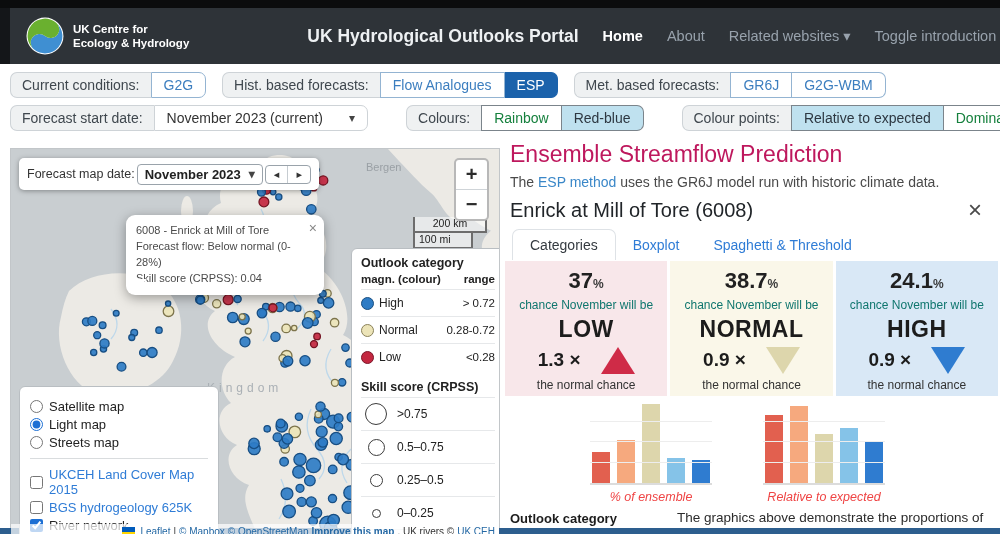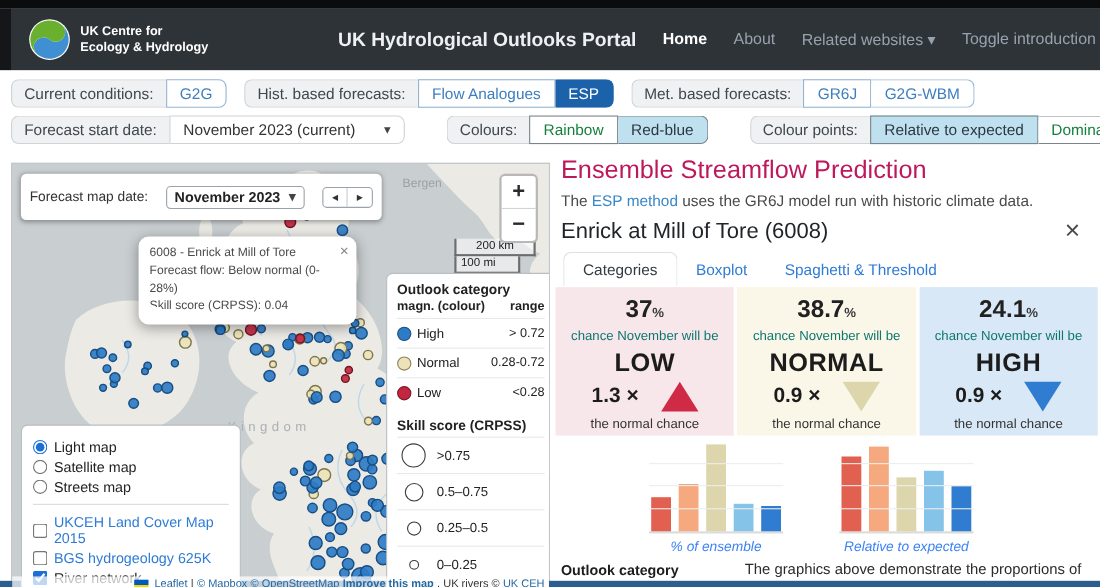--- a/index.html
+++ b/index.html
@@ -36,21 +36,21 @@
     color:#333;display:flex;align-items:center;gap:26px;cursor:pointer;white-space:nowrap;}
   .chev{font-size:12px;color:#444;}
 
   
   .map{position:absolute;left:10px;top:148px;width:488px;height:390px;background:#c9ced1;border:1px solid #c2c6c9;overflow:hidden;}
   .map svg.basemap{position:absolute;left:0;top:0;}
   .map-label{position:absolute;color:#9aa0a5;font-size:11px;pointer-events:none;}
   .map-label.kingdom{color:#aab0b5;font-size:12px;letter-spacing:4px;}
 
   .leaflet-box{box-shadow:0 1px 5px rgba(0,0,0,0.35);background:#fff;border-radius:5px;}
-  .date-ctrl{position:absolute;left:8px;top:9px;height:42px;display:flex;align-items:center;gap:16px;padding:0 8px;z-index:6;}
+  .date-ctrl{position:absolute;left:8px;top:9px;height:32px;display:flex;align-items:center;gap:2px;padding:0 8px;z-index:6;}
   .date-ctrl .lbl{font-size:12.5px;color:#333;white-space:nowrap;}
   .date-sel{border:1px solid #9aa3ab;border-radius:4px;padding:2px 7px;font-size:13px;font-weight:600;color:#222;
     display:flex;align-items:center;gap:8px;cursor:pointer;white-space:nowrap;}
   .step-btns{display:flex;border:1px solid #9aa3ab;border-radius:4px;overflow:hidden;}
   .step-btns span{padding:2px 8px;font-size:11px;color:#333;cursor:pointer;}
   .step-btns span+span{border-left:1px solid #c6ccd1;}
 
   .zoom-ctrl{position:absolute;right:10px;top:9px;width:31px;border:2px solid rgba(0,0,0,0.28);border-radius:5px;background:#fff;z-index:6;}
   .zoom-btn{height:29px;display:flex;align-items:center;justify-content:center;font-size:20px;font-weight:bold;color:#2b2b2b;cursor:pointer;}
   .zoom-btn:first-child{border-bottom:1px solid #cfd4d8;}
@@ -114,21 +114,21 @@
   .arrow{width:0;height:0;border-left:17px solid transparent;border-right:17px solid transparent;}
   .arrow.up{border-bottom:27px solid var(--ac);}
   .arrow.down{border-top:27px solid var(--ac);}
   .normal-line{font-size:12px;color:#333;line-height:18px;}
 
   .charts-row{position:absolute;left:505px;top:401px;width:495px;height:104px;}
   .mini-chart{position:absolute;top:0;width:122px;}
   .mini-chart .plot{position:relative;height:82px;border-bottom:2px solid #dcdcdc;display:flex;align-items:flex-end;gap:7px;padding:0 2px;}
   .gridline{position:absolute;left:0;right:0;height:1px;background:#ededed;}
   .bar{width:18px;}
-  .chart-caption{font-size:12.5px;font-style:italic;color:#3b82f6;text-align:center;margin-top:5px;}
+  .chart-caption{font-size:12.5px;font-style:italic;color:#ef4444;text-align:center;margin-top:5px;}
   .chart1{left:85px;} .chart2{left:258px;}
 
   .footer-heading{position:absolute;left:510px;top:511px;font-size:13px;font-weight:bold;color:#1c1c1c;}
   .footer-text{position:absolute;left:677px;top:509px;width:318px;font-size:13.5px;color:#2b2b2b;line-height:1.35;}
 
   .bottom-strip{position:absolute;left:0;top:528px;width:1000px;height:6px;background:#2d5e8e;}
 </style>
 </head>
 <body>
 
@@ -477,26 +477,26 @@
         <span>0–0.25</span>
       </div>
       <div class="skill-row">
 
         <span>&lt;0</span>
       </div>
     </div>
 
     <div class="layers">
       <label class="layer-row">
+        <input type="radio" name="basemap" class="base-radio" style="">
+        <span>Satellite map</span>
+      </label>
+      <label class="layer-row">
         <input type="radio" name="basemap" class="base-radio" checked="" style="">
         <span>Light map</span>
-      </label>
-      <label class="layer-row">
-        <input type="radio" name="basemap" class="base-radio" style="">
-        <span>Satellite map</span>
       </label>
       <label class="layer-row">
         <input type="radio" name="basemap" class="base-radio" style="">
         <span>Streets map</span>
       </label>
       <div class="divider"></div>
       <label class="layer-row">
         <input type="checkbox" class="overlay-check" style="">
         <span class="link">UKCEH Land Cover Map 2015</span>
       </label>

